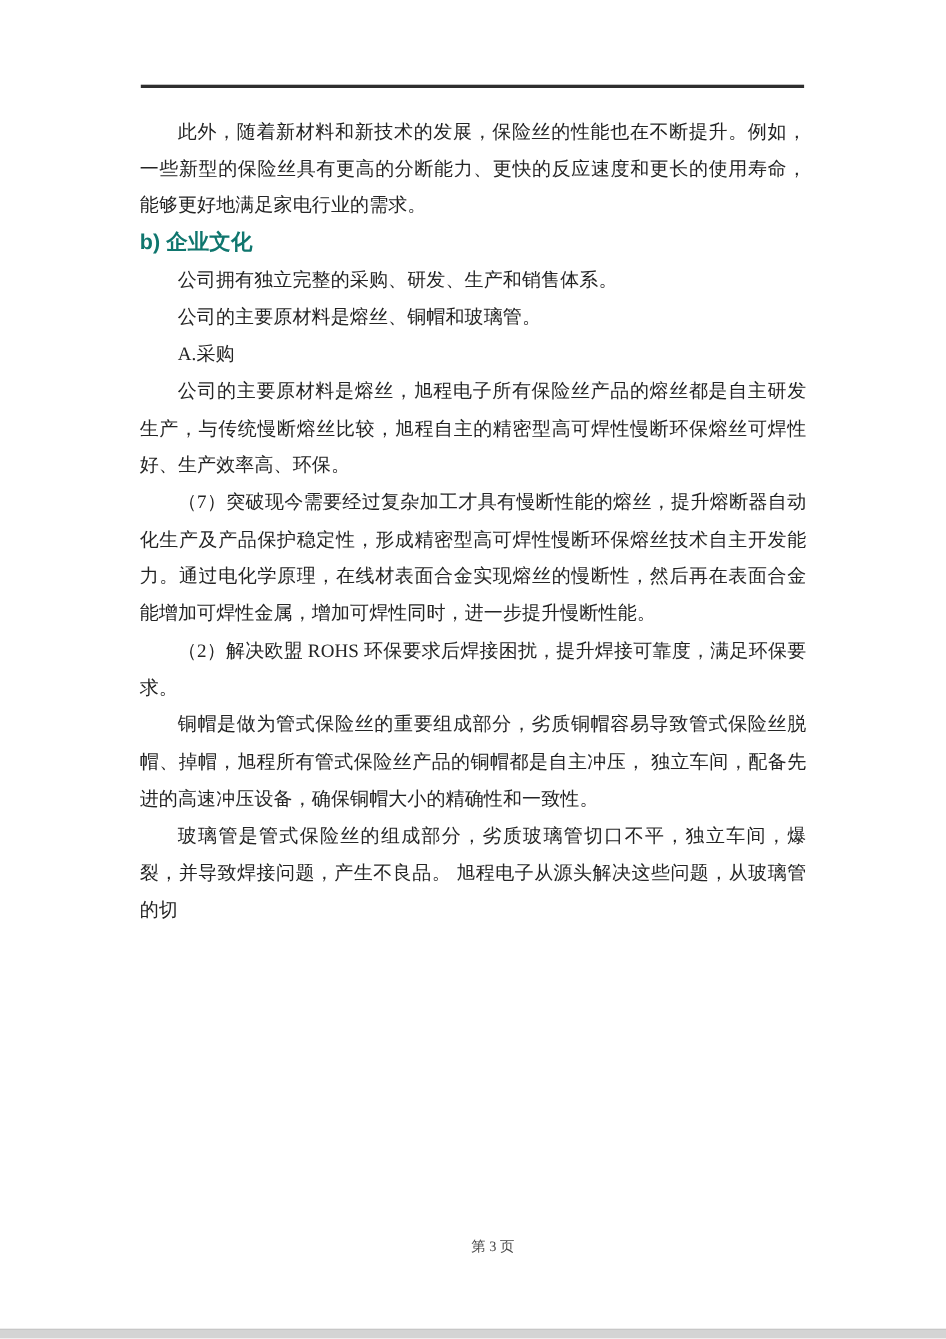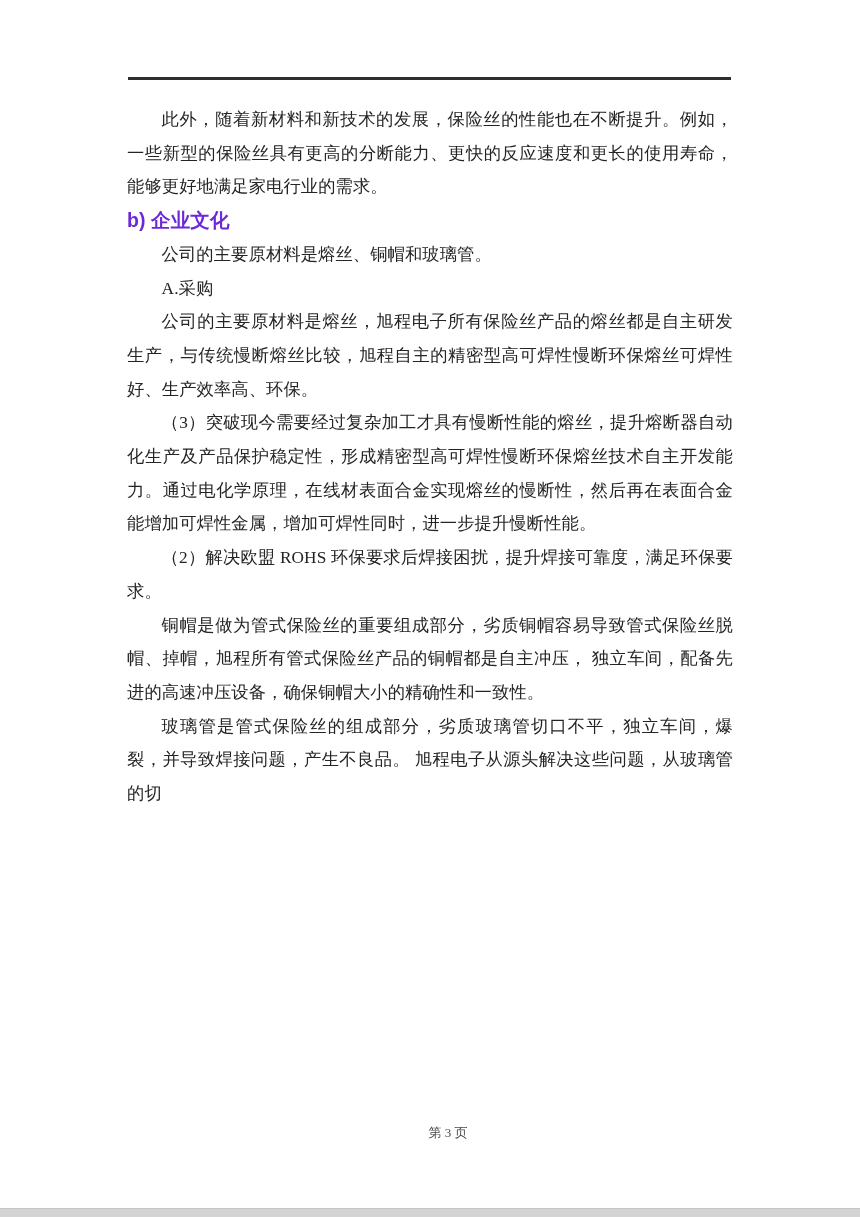--- a/index.html
+++ b/index.html
@@ -57,21 +57,21 @@
     padding: 0;
   }
   .para {
     text-indent: 2em;
   }
   .heading {
     text-indent: 0;
     font-family: "Liberation Sans", "DejaVu Sans", sans-serif;
     font-weight: bold;
     font-size: 19.5px;
-    color: #6d28d9;
+    color: #0f766e;
   }
   .footer {
     position: absolute;
     left: 0;
     top: 1124px;
     width: 100%;
     text-align: center;
     font-size: 13px;
     color: #4a4a4a;
     font-family: "Liberation Serif", "DejaVu Serif", serif;
@@ -80,24 +80,25 @@
 </head>
 <body>
 
 <div class="page">
 
   <div class="header-rule"></div>
 
   <div class="content">
     <p class="para">此外，随着新材料和新技术的发展，保险丝的性能也在不断提升。例如，一些新型的保险丝具有更高的分断能力、更快的反应速度和更长的使用寿命，能够更好地满足家电行业的需求。</p>
     <p class="heading">b) 企业文化</p>
+    <p class="para">公司拥有独立完整的采购、研发、生产和销售体系。</p>
     <p class="para">公司的主要原材料是熔丝、铜帽和玻璃管。</p>
     <p class="para">A.采购</p>
     <p class="para">公司的主要原材料是熔丝，旭程电子所有保险丝产品的熔丝都是自主研发生产，与传统慢断熔丝比较，旭程自主的精密型高可焊性慢断环保熔丝可焊性好、生产效率高、环保。</p>
-    <p class="para">（3）突破现今需要经过复杂加工才具有慢断性能的熔丝，提升熔断器自动化生产及产品保护稳定性，形成精密型高可焊性慢断环保熔丝技术自主开发能力。通过电化学原理，在线材表面合金实现熔丝的慢断性，然后再在表面合金能增加可焊性金属，增加可焊性同时，进一步提升慢断性能。</p>
+    <p class="para">（7）突破现今需要经过复杂加工才具有慢断性能的熔丝，提升熔断器自动化生产及产品保护稳定性，形成精密型高可焊性慢断环保熔丝技术自主开发能力。通过电化学原理，在线材表面合金实现熔丝的慢断性，然后再在表面合金能增加可焊性金属，增加可焊性同时，进一步提升慢断性能。</p>
     <p class="para">（2）解决欧盟 ROHS 环保要求后焊接困扰，提升焊接可靠度，满足环保要求。</p>
     <p class="para">铜帽是做为管式保险丝的重要组成部分，劣质铜帽容易导致管式保险丝脱帽、掉帽，旭程所有管式保险丝产品的铜帽都是自主冲压， 独立车间，配备先进的高速冲压设备，确保铜帽大小的精确性和一致性。</p>
     <p class="para">玻璃管是管式保险丝的组成部分，劣质玻璃管切口不平，独立车间，爆裂，并导致焊接问题，产生不良品。 旭程电子从源头解决这些问题，从玻璃管的切</p>
   </div>
 
   <div class="footer">第 3 页</div>
 
   <div class="edge-right"></div>
   <div class="edge-bottom"></div>
 

